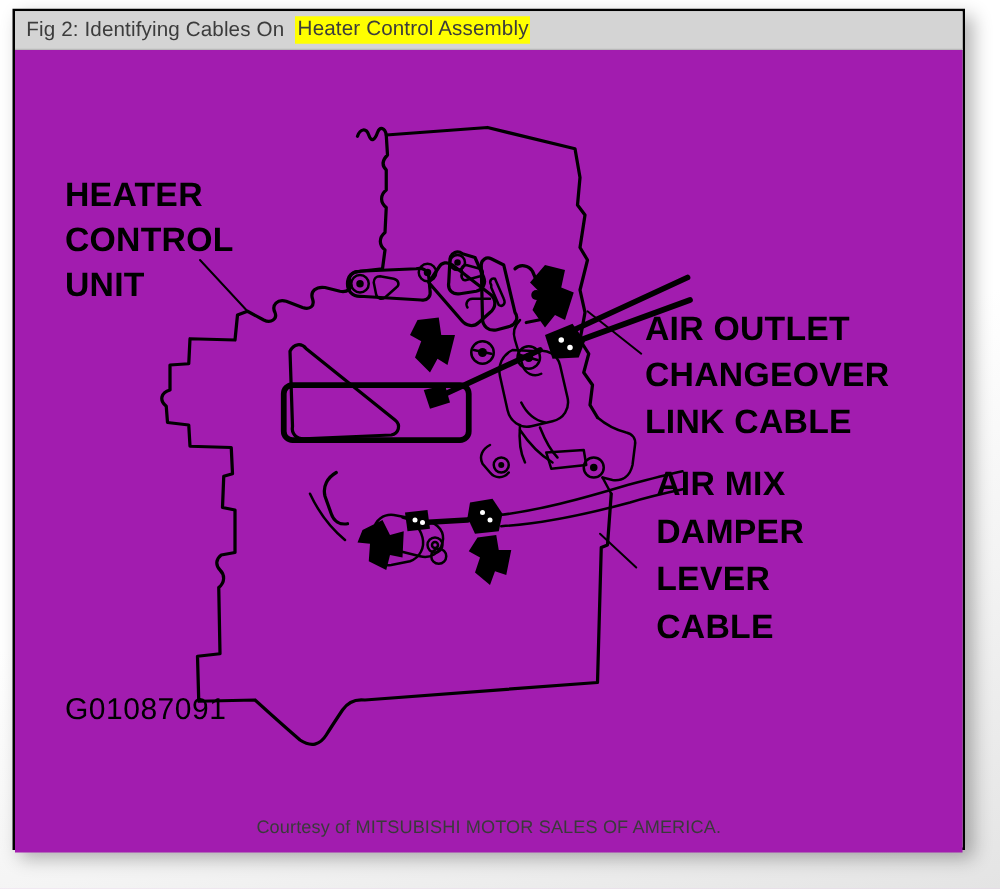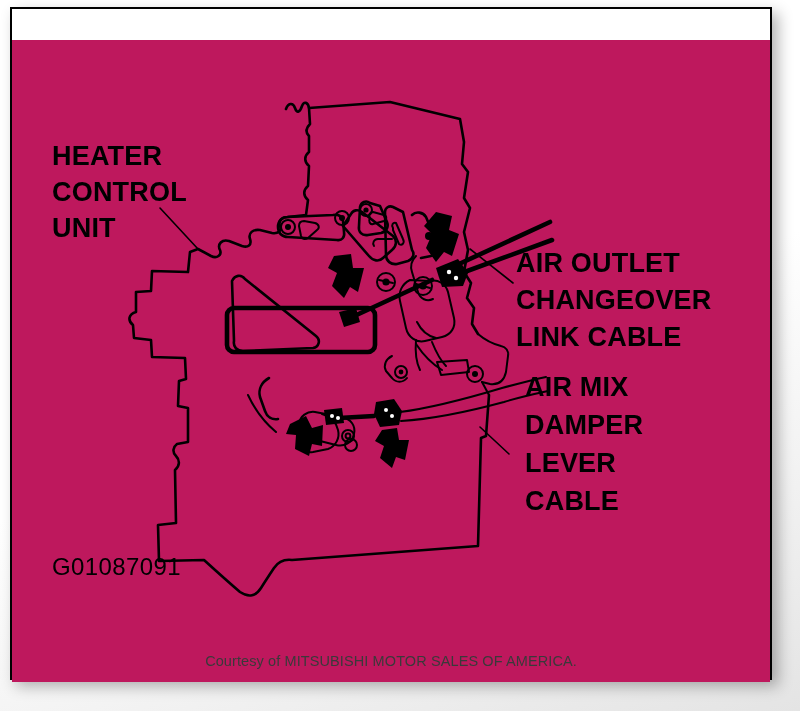--- a/index.html
+++ b/index.html
@@ -64,21 +64,21 @@
     margin-left: 4px;
   }
 
   
   #figure-body {
     position: absolute;
     left: 0;
     top: 31px;
     width: 100%;
     height: 642px;
-    background: #be185d;
+    background: #a21caf;
     overflow: hidden;
   }
   #diagram-svg {
     position: absolute;
     left: 0; top: 0;
     width: 758px;
     height: 642px;
     display: block;
   }
 
@@ -118,20 +118,24 @@
   .solid { fill: #000000; stroke: none; }
   .leader { fill: none; stroke: #000000; stroke-width: 1.6; stroke-linecap: round; }
 </style>
 </head>
 <body>
 
 <div id="page-backdrop"></div>
 
 <div id="figure-window">
 
+  <div id="title-bar">
+    <span class="title-text">Fig 2: Identifying Cables On </span>
+      <span class="title-text title-highlight">Heater Control Assembly</span>
+  </div>
 
   <div id="figure-body">
 
     <svg id="diagram-svg" viewBox="0 0 758 642" xmlns="http://www.w3.org/2000/svg">
 
       <g>
         <path class="ink" d="M 274 69
           C 276 63, 281 62, 283 68
           C 285 74, 288 72, 290 66
           C 292 61, 296 62, 297 68

